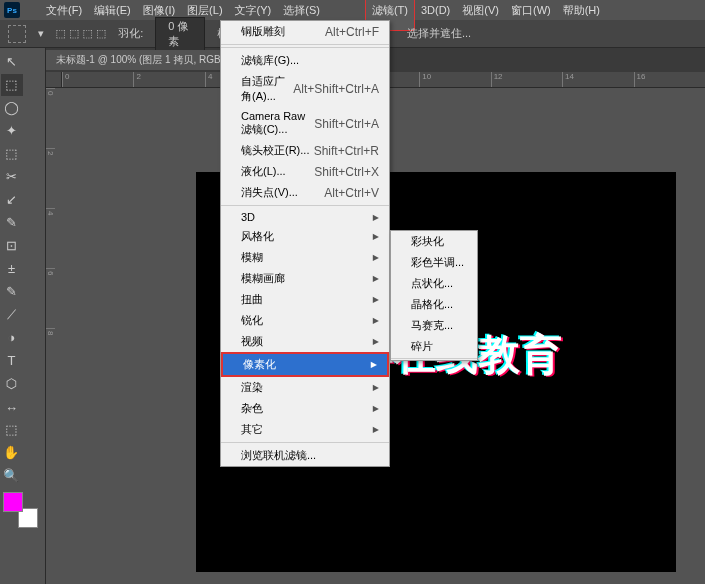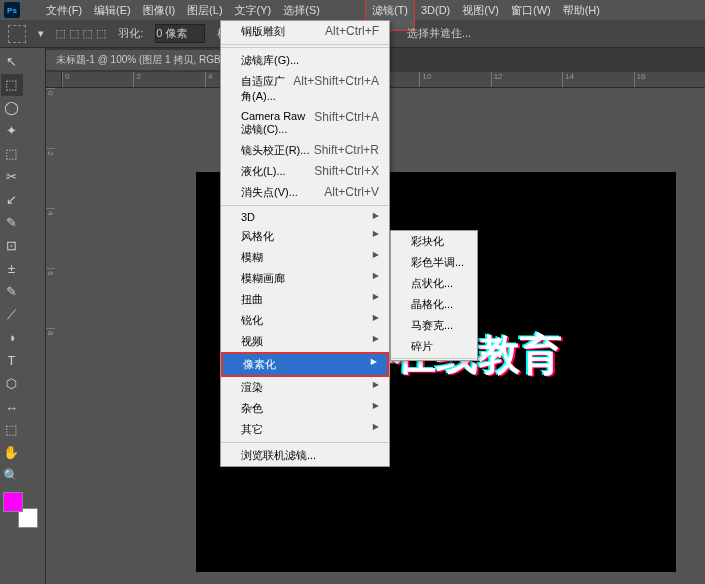--- a/index.html
+++ b/index.html
@@ -5,21 +5,21 @@
     * { margin: 0; padding: 0; box-sizing: border-box; font-family: "Microsoft YaHei", sans-serif; }
     body { background: #535353; width: 705px; height: 584px; overflow: hidden; position: relative; }
     
     .menubar { background: #535353; height: 20px; display: flex; align-items: center; padding-left: 4px; font-size: 11px; color: #ddd; }
     .menubar .ps-icon { width: 16px; height: 16px; background: #001e36; color: #31a8ff; font-size: 8px; font-weight: bold; display: flex; align-items: center; justify-content: center; margin-right: 20px; border-radius: 2px; }
     .menubar .menu-item { padding: 12px 6px; cursor: default; }
     .menubar .menu-item.active { background: #5a5a5a; border: 1px solid #d33; border-radius: 2px; margin-left: 39px; }
     
     .optbar { background: #454545; height: 28px; display: flex; align-items: center; font-size: 11px; color: #ccc; padding-left: 8px; gap: 12px; border-bottom: 1px solid #2a2a2a; }
     .optbar .tool-icon { width: 18px; height: 18px; border: 1px dashed #888; }
-    .optbar .input-box { background: #333; border: 1px solid #222; padding: 1px 0; color: #ccc; width: 50px; font-size: 11px; }
+    .optbar .input-box { background: #333; border: 1px solid #222; padding: 1px 12px; color: #ccc; width: 50px; font-size: 11px; }
     .optbar .dropdown { background: #333; padding: 1px 4px; color: #ccc; }
     
     .tabbar { background: #3a3a3a; height: 24px; display: flex; align-items: center; padding-left: 46px; }
     .tab { background: #535353; padding: 3px 10px; font-size: 10px; color: #ccc; display: flex; align-items: center; gap: 6px; }
     .tab .close { color: #999; font-size: 10px; }
     .toolbar { width: 46px; background: #535353; display: flex; flex-wrap: wrap; align-content: flex-start; padding-top: 2px; border-right: 1px solid #2a2a2a; position: absolute; left: 0; top: 48px; bottom: 0; z-index: 5; }
     .toolbar .tool { width: 22px; height: 22px; margin: 0.5px; display: flex; align-items: center; justify-content: center; font-size: 13px; color: #ccc; }
     .toolbar .tool.sel { background: #3a3a3a; }
     .toolbar .swatches { width: 40px; height: 40px; margin: 5px 3px; position: relative; }
     .toolbar .swatch-fg { width: 20px; height: 20px; background: #ff00ff; border: 1px solid #888; position: absolute; top: 0; left: 0; z-index: 2; }
@@ -31,21 +31,21 @@
     .ruler-v { position: absolute; top: 16px; left: 0; bottom: 0; width: 16px; background: #4a4a4a; font-size: 8px; color: #999; border-right: 1px solid #2a2a2a; }
     .ruler-v span { display: block; height: 60px; border-top: 1px solid #777; writing-mode: vertical-rl; padding-top: 2px; }
     .ruler-corner { position: absolute; top: 0; left: 0; width: 16px; height: 16px; background: #4a4a4a; border-right: 1px solid #2a2a2a; border-bottom: 1px solid #2a2a2a; }
     
     .canvas { position: absolute; top: 100px; left: 150px; width: 480px; height: 400px; background: #000; }
     .canvas-text { position: absolute; top: 155px; left: 50%; transform: translateX(-50%); font-size: 42px; font-weight: bold; white-space: nowrap; }
     .txt-main { color: #fff; text-shadow: -2px -1px 0 #00ffff, 2px 1px 0 #ff0055; }
     
     .dropdown-menu { position: absolute; background: #f0f0f0; border: 1px solid #999; box-shadow: 2px 2px 4px rgba(0,0,0,0.3); font-size: 11px; color: #000; z-index: 100; }
     .dropdown-menu.main { top: 20px; left: 220px; width: 170px; }
-    .dropdown-menu .item { padding: 3px 10px 3px 20px; display: flex; justify-content: space-between; }
+    .dropdown-menu .item { padding: 3px 10px 3px 20px; display: flex; justify-content: space-between; align-items: center; }
     .dropdown-menu .item .shortcut { color: #555; font-size: 12px; }
     .dropdown-menu .item .arrow { font-size: 8px; color: #555; }
     .dropdown-menu .item.highlighted { background: #2d70ce; color: #fff; border: 2px solid #d33; }
     .dropdown-menu .item.highlighted .arrow { color: #fff; }
     .dropdown-menu .sep { border-top: 1px solid #ccc; margin: 2px 0; }
     
     .dropdown-menu.sub { top: 230px; left: 390px; width: 88px; }
     .dropdown-menu.sub .item.highlighted { border: 2px solid #d33; }
     .dropdown-menu.sub .sep { margin: 1px 0; }
   </style>

